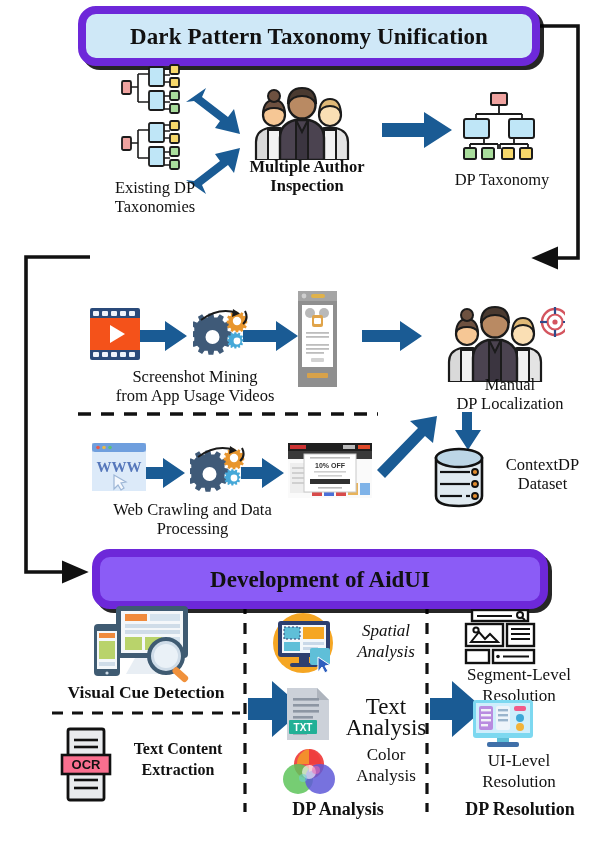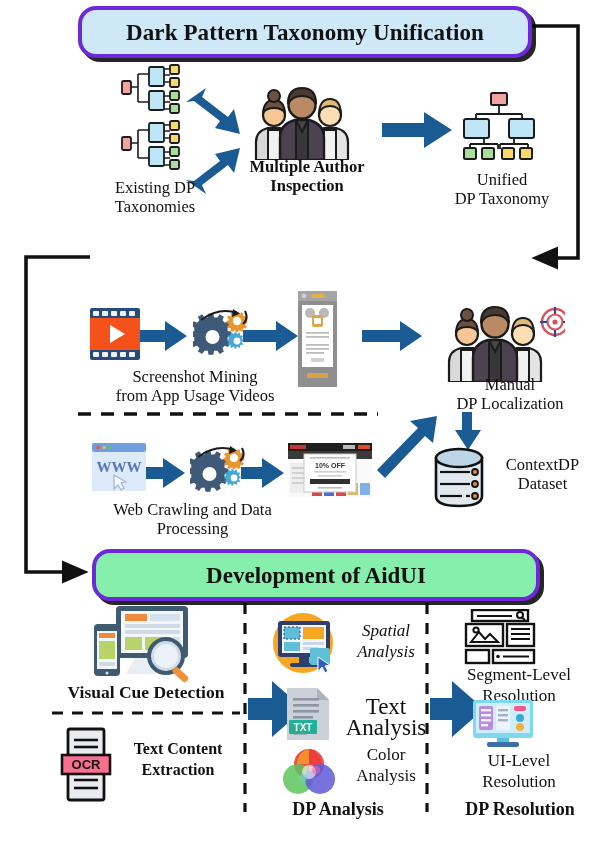--- a/index.html
+++ b/index.html
@@ -1,28 +1,28 @@
 <!DOCTYPE html>
 <html><head>
 <meta charset="utf-8">
 <style>
   html,body{margin:0;padding:0;background:#ffffff;}
   body{width:602px;height:856px;font-family:"Liberation Serif",serif;color:#111;}
   #fig{position:relative;width:602px;height:856px;overflow:hidden;}
 
   
-  .banner{position:absolute;border:4px solid #6d28d9;border-radius:18px;
+  .banner{position:absolute;border:8px solid #6d28d9;border-radius:18px;
           box-shadow:4px 4px 0 rgba(0,0,0,.85);
           display:flex;align-items:center;justify-content:center;
           font-family:"Liberation Serif",serif;font-weight:bold;}
   .banner span{display:block;line-height:1;}
 
   .b1{left:78px;top:6px;width:446px;height:44px;background:#cfe8f7;}
   .b2{left:86px;top:235px;width:440px;height:44px;background:#fbe2f5;}
-  .b3{left:92px;top:549px;width:440px;height:44px;background:#86efac;}
+  .b3{left:92px;top:549px;width:440px;height:44px;background:#8b5cf6;}
   .b1 span{font-size:23px;letter-spacing:.1px;}
   .b2 span{font-size:23px;}
   .b3 span{font-size:23px;}
 
   
   .lbl{position:absolute;text-align:center;font-family:"Liberation Serif",serif;
        font-size:16.5px;line-height:19px;color:#111;}
   .lbl.bold{font-weight:bold;}
 
   
@@ -169,21 +169,20 @@
       <rect x="29" y="1" width="16" height="12" rx="1.5" fill="#f0a3a0" stroke="#1b1b1b" stroke-width="2"></rect>
       <rect x="2" y="27" width="25" height="19" rx="2" fill="#bfe6f7" stroke="#1b1b1b" stroke-width="2"></rect>
       <rect x="47" y="27" width="25" height="19" rx="2" fill="#bfe6f7" stroke="#1b1b1b" stroke-width="2"></rect>
       <rect x="2" y="56" width="12" height="11" rx="1.5" fill="#a9dd9c" stroke="#1b1b1b" stroke-width="2"></rect>
       <rect x="20" y="56" width="12" height="11" rx="1.5" fill="#a9dd9c" stroke="#1b1b1b" stroke-width="2"></rect>
       <rect x="40" y="56" width="12" height="11" rx="1.5" fill="#f7d86b" stroke="#1b1b1b" stroke-width="2"></rect>
       <rect x="58" y="56" width="12" height="11" rx="1.5" fill="#f7d86b" stroke="#1b1b1b" stroke-width="2"></rect>
     </svg>
   </div>
   <div class="lbl" style="left:432px;top:170px;width:140px;">
-    <div>Unified</div>
     <div>DP Taxonomy</div>
   </div>
 
   <div class="ic" style="left:90px;top:308px;width:50px;height:52px;">
     <svg width="50" height="52" viewBox="0 0 50 52">
       <rect x="0" y="0" width="50" height="52" rx="2" fill="#2a4a7a"></rect>
       <rect x="0" y="10" width="50" height="32" fill="#f4521a"></rect>
       <g fill="#eef3fb">
         <rect x="3" y="3" width="6" height="5" rx="1"></rect>
           <rect x="12" y="3" width="6" height="5" rx="1"></rect>

